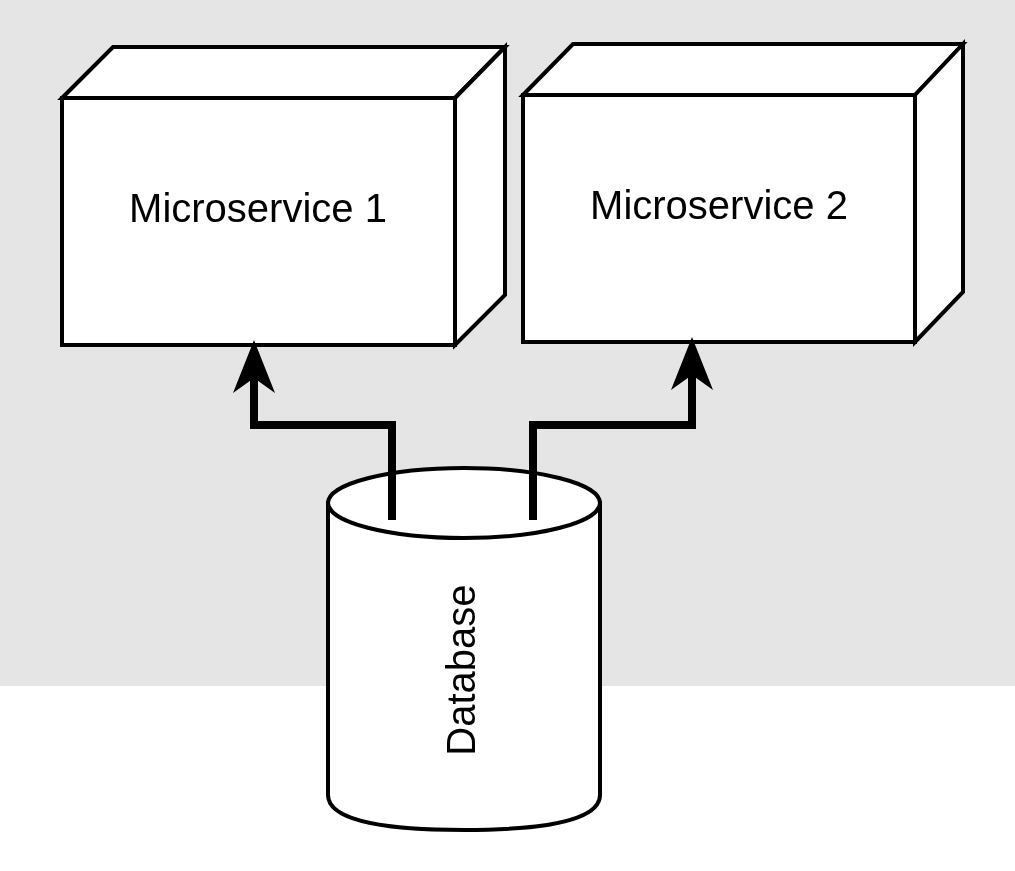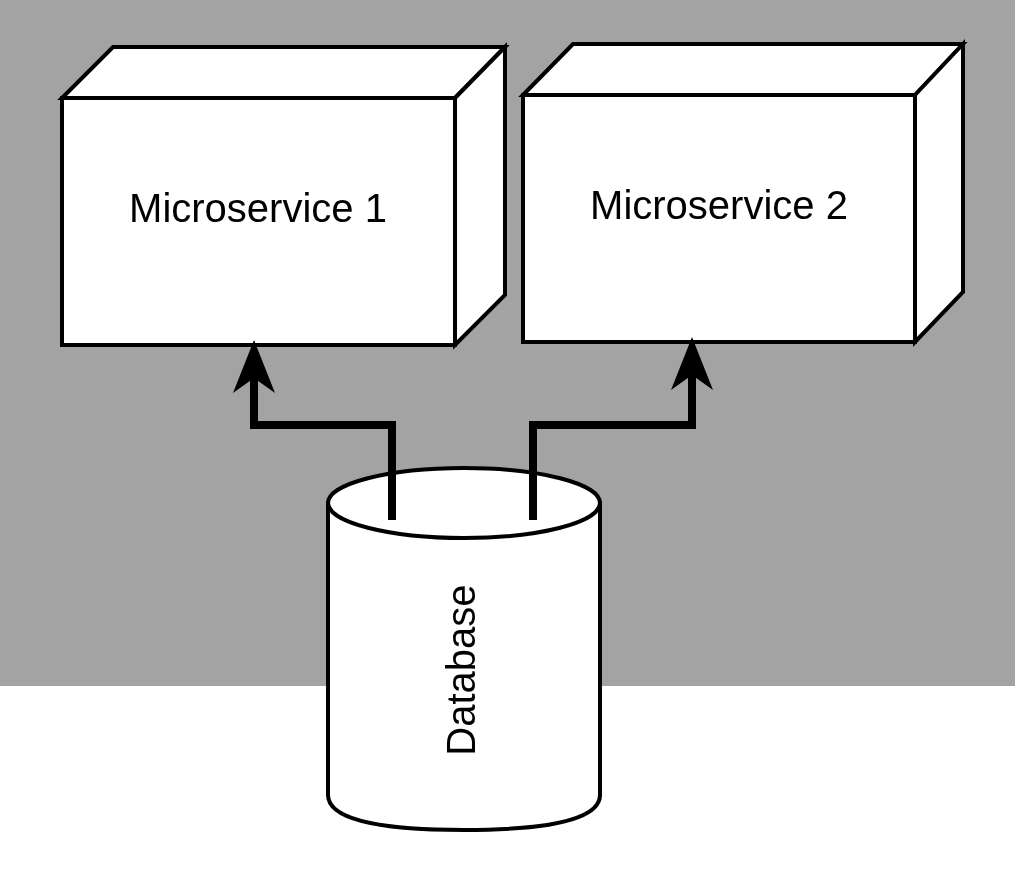--- a/index.html
+++ b/index.html
@@ -10,21 +10,21 @@
   body {
     width: 1015px;
     height: 871px;
     overflow: hidden;
     font-family: "Liberation Sans", sans-serif;
   }
   #diagram-root {
     position: relative;
     width: 1015px;
     height: 686px;
-    background: #a3a3a3;
+    background: #e5e5e5;
   }
   #diagram-svg {
     position: absolute;
     top: 0;
     left: 0;
     width: 1015px;
     height: 871px;
     display: block;
   }
   .shape-stroke {

